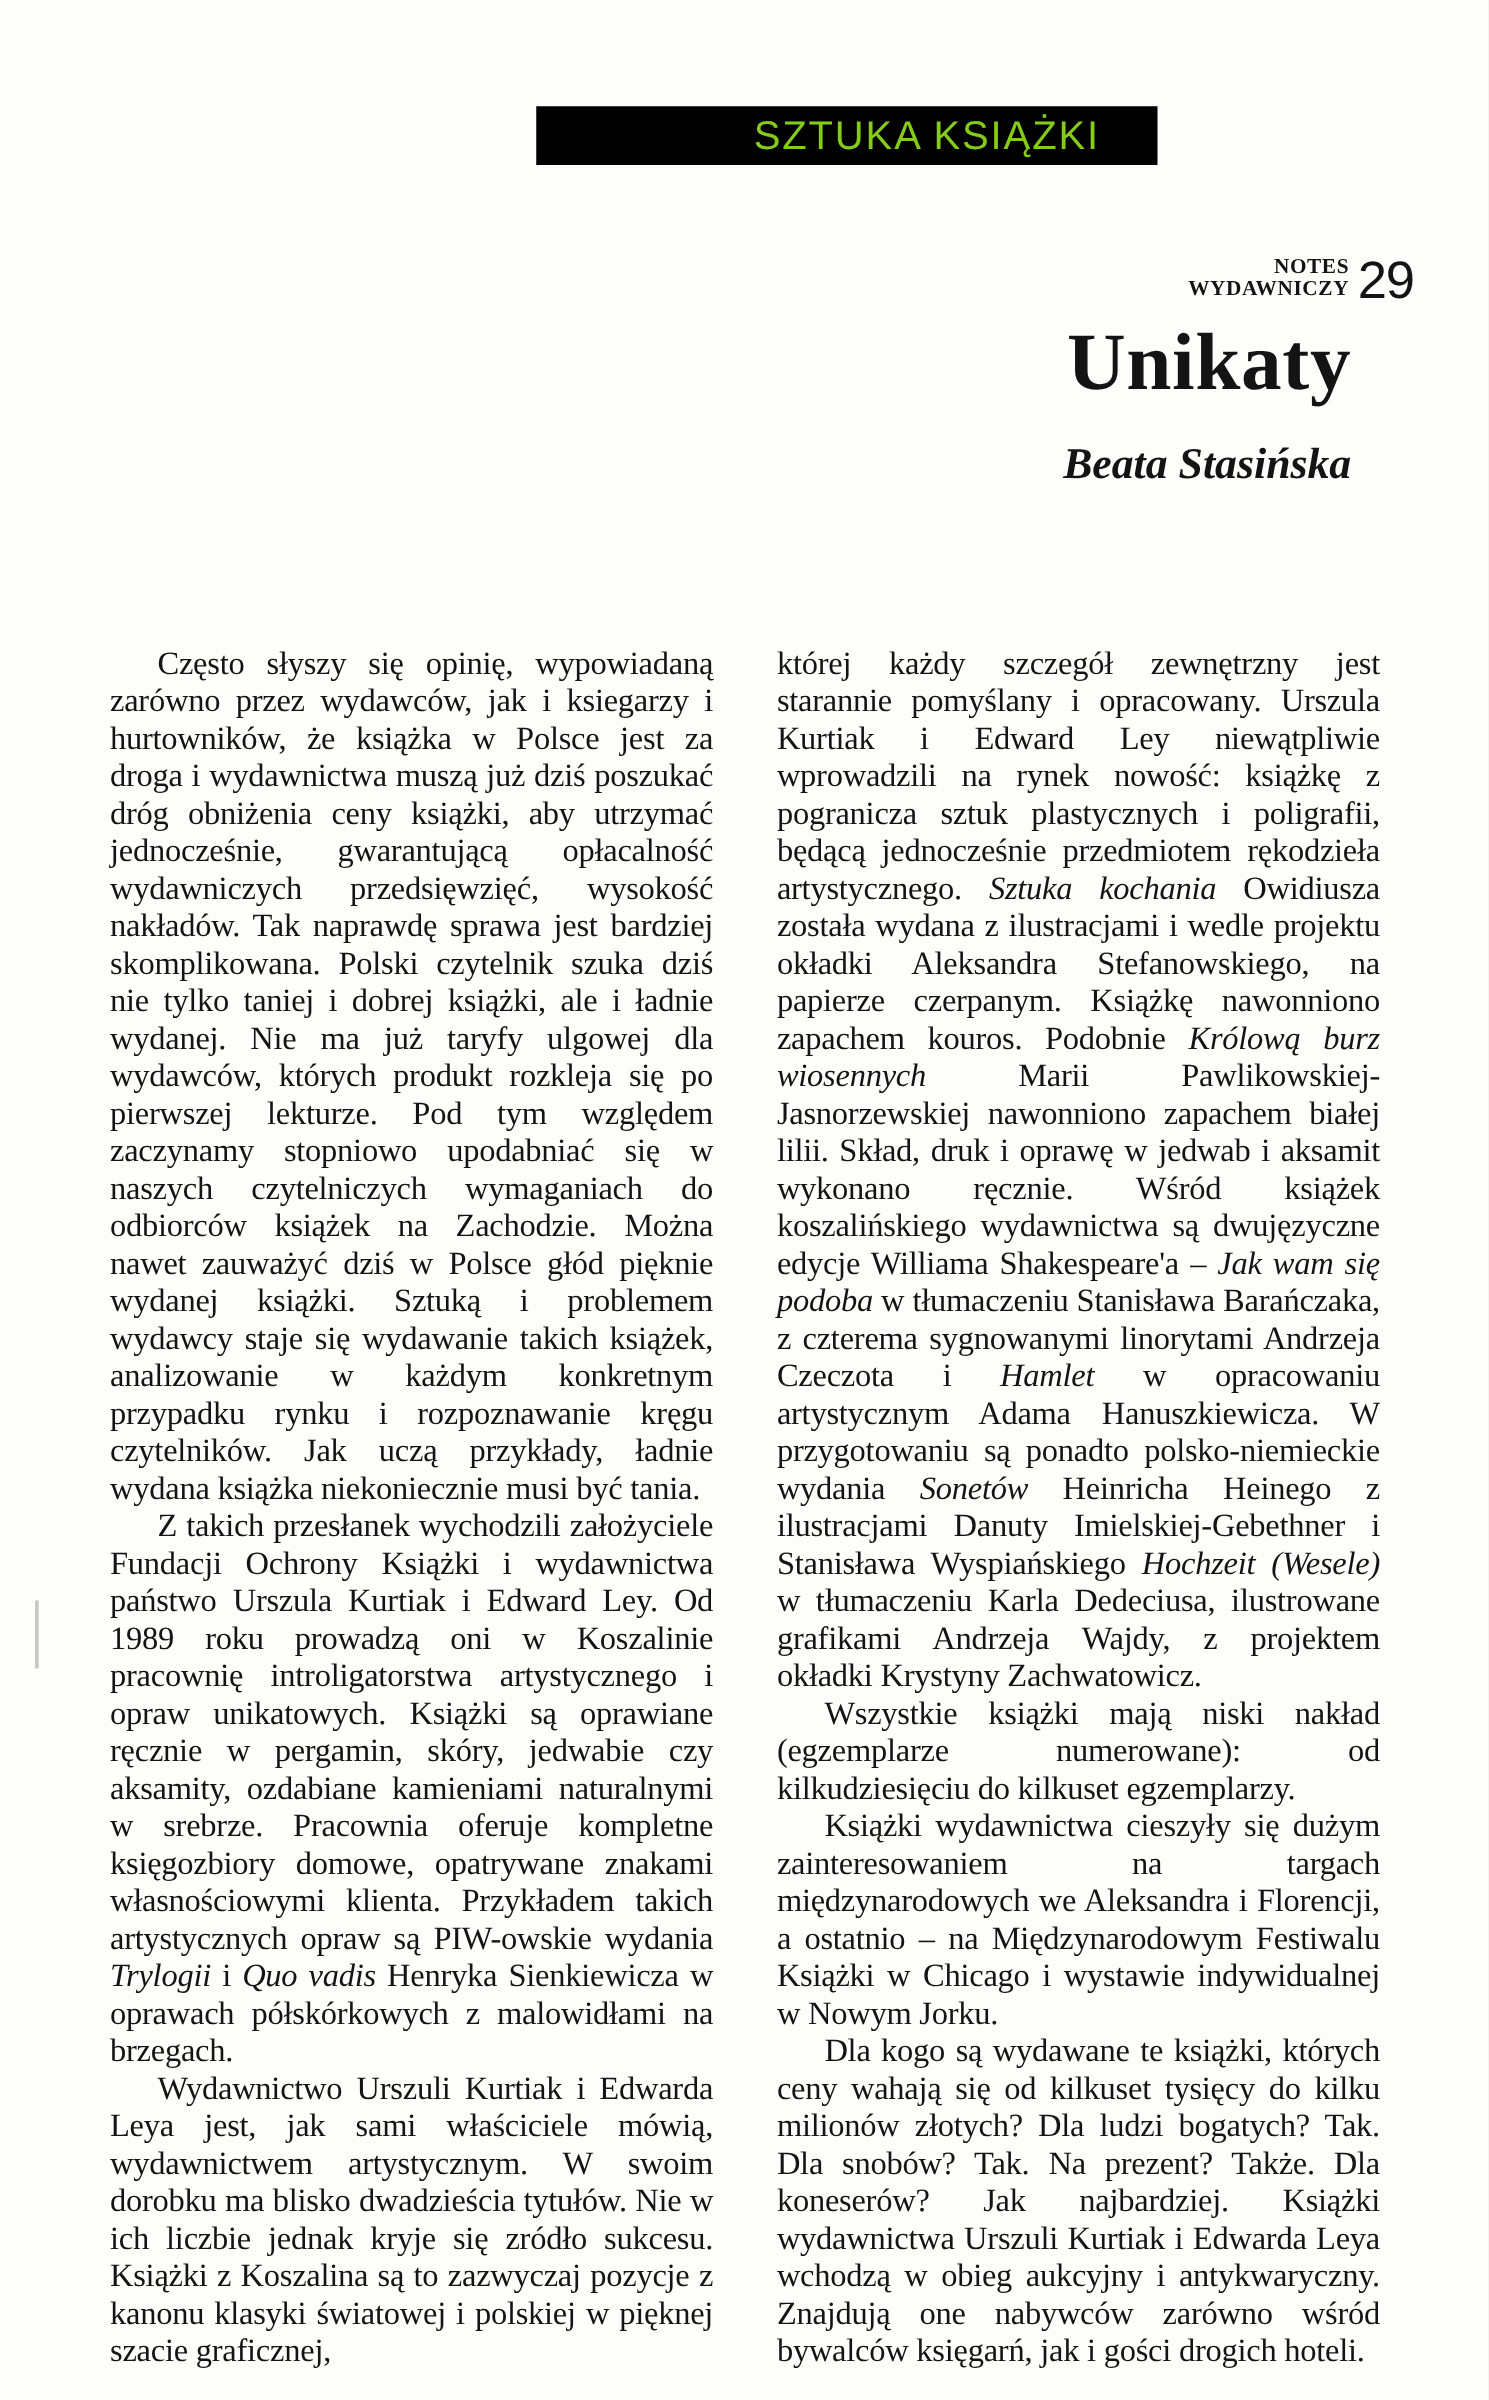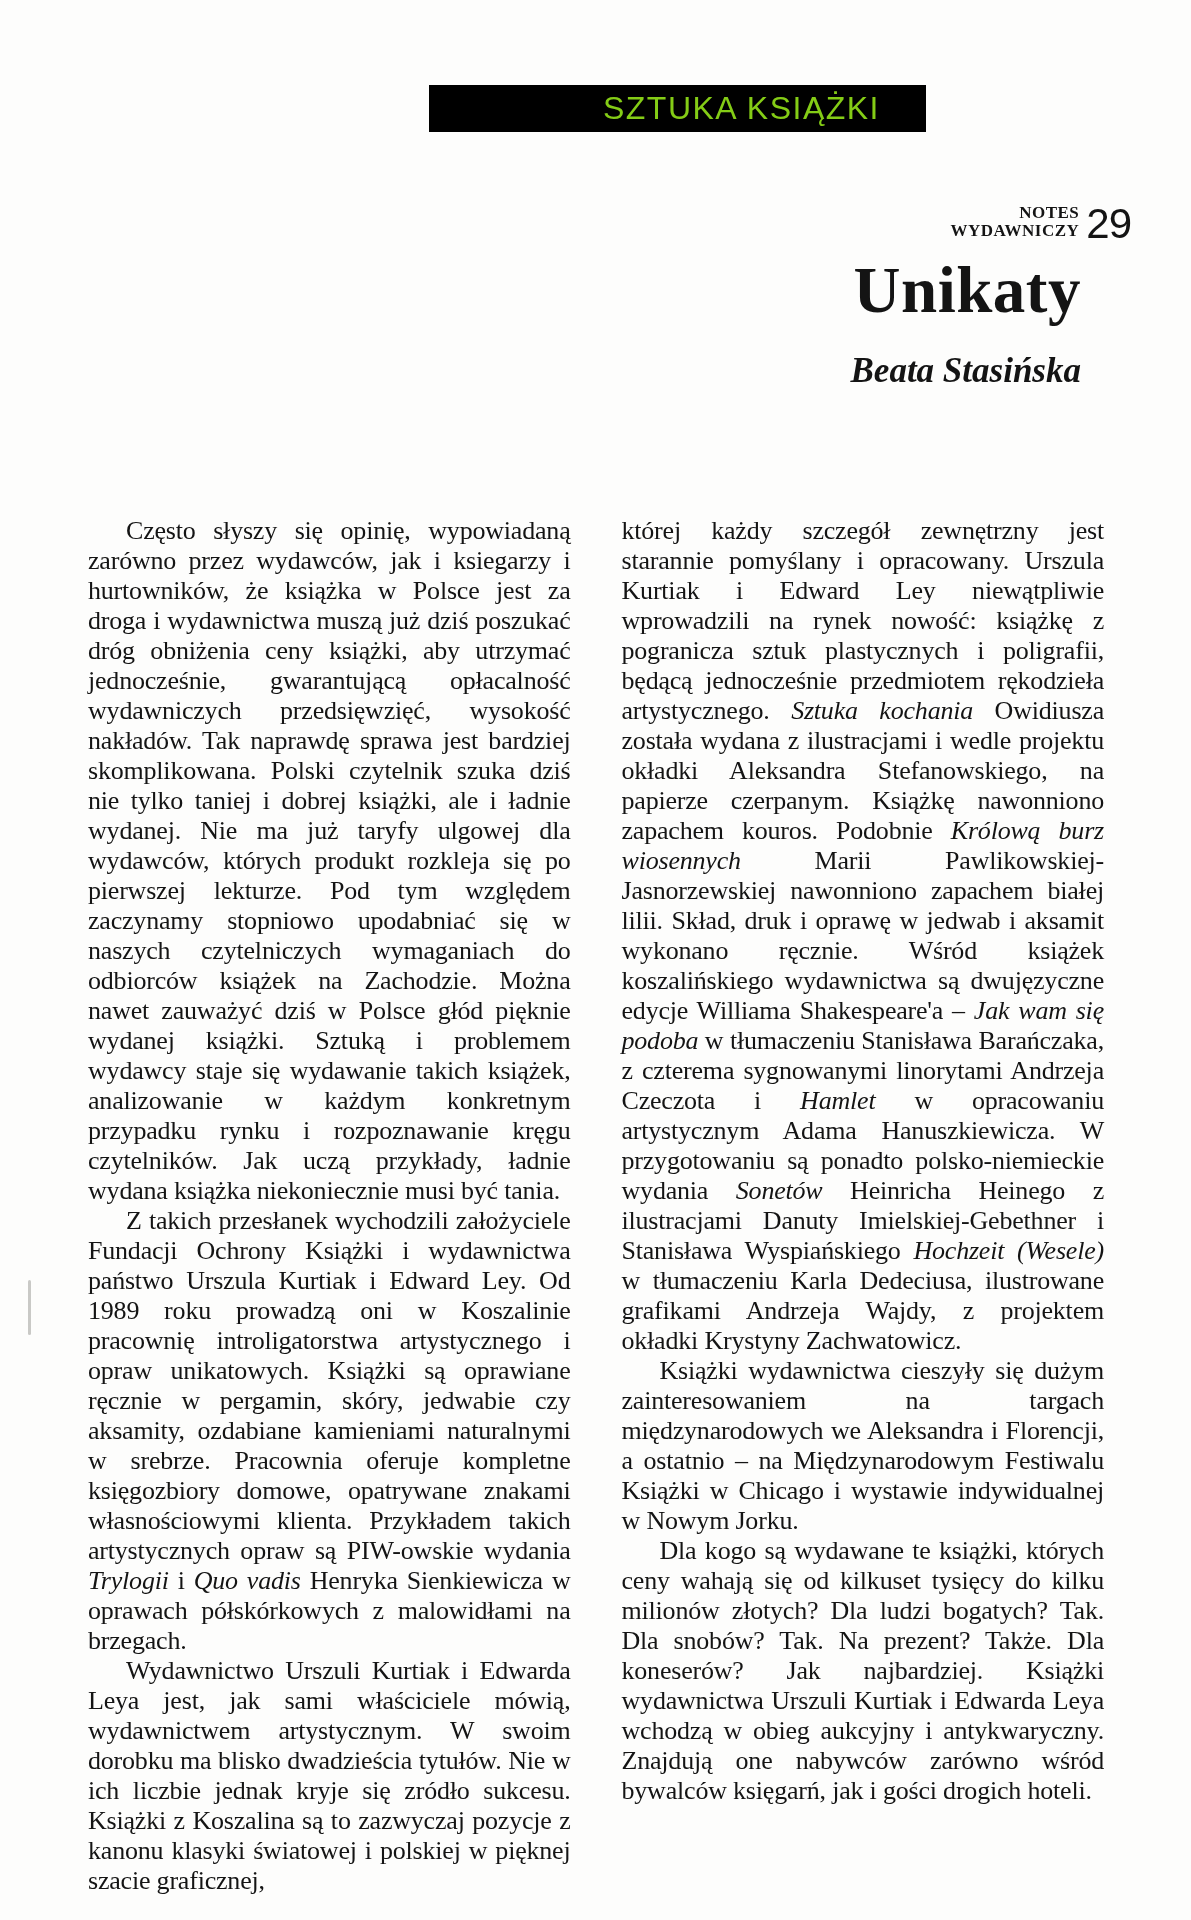--- a/index.html
+++ b/index.html
@@ -83,20 +83,21 @@
   </div>
 
   <div class="columns">
     <div class="col">
         <p class="para indent"><span class="run">Często słyszy się opinię, wypowiadaną zarówno przez wydawców, jak i ksiegarzy i hurtowników, że książka w Polsce jest za droga i wydawnictwa muszą już dziś poszukać dróg obniżenia ceny książki, aby utrzymać jednocześnie, gwarantującą opłacalność wydawniczych przedsięwzięć, wysokość nakładów. Tak naprawdę sprawa jest bardziej skomplikowana. Polski czytelnik szuka dziś nie tylko taniej i dobrej książki, ale i ładnie wydanej. Nie ma już taryfy ulgowej dla wydawców, których produkt rozkleja się po pierwszej lekturze. Pod tym względem zaczynamy stopniowo upodabniać się w naszych czytelniczych wymaganiach do odbiorców książek na Zachodzie. Można nawet zauważyć dziś w Polsce głód pięknie wydanej książki. Sztuką i problemem wydawcy staje się wydawanie takich książek, analizowanie w każdym konkretnym przypadku rynku i rozpoznawanie kręgu czytelników. Jak uczą przykłady, ładnie wydana książka niekoniecznie musi być tania.</span></p>
         <p class="para indent"><span class="run">Z takich przesłanek wychodzili założyciele Fundacji Ochrony Książki i wydawnictwa państwo Urszula Kurtiak i Edward Ley. Od 1989 roku prowadzą oni w Koszalinie pracownię introligatorstwa artystycznego i opraw unikatowych. Książki są oprawiane ręcznie w pergamin, skóry, jedwabie czy aksamity, ozdabiane kamieniami naturalnymi w srebrze. Pracownia oferuje kompletne księgozbiory domowe, opatrywane znakami własnościowymi klienta. Przykładem takich artystycznych opraw są PIW-owskie wydania </span><span class="run it">Trylogii</span><span class="run"> i </span><span class="run it">Quo vadis</span><span class="run"> Henryka Sienkiewicza w oprawach półskórkowych z malowidłami na brzegach.</span></p>
         <p class="para indent"><span class="run">Wydawnictwo Urszuli Kurtiak i Edwarda Leya jest, jak sami właściciele mówią, wydawnictwem artystycznym. W swoim dorobku ma blisko dwadzieścia tytułów. Nie w ich liczbie jednak kryje się zródło sukcesu. Książki z Koszalina są to zazwyczaj pozycje z kanonu klasyki światowej i polskiej w pięknej szacie graficznej,</span></p>
       </div>
     <div class="col">
         <p class="para"><span class="run">której każdy szczegół zewnętrzny jest starannie pomyślany i opracowany. Urszula Kurtiak i Edward Ley niewątpliwie wprowadzili na rynek nowość: książkę z pogranicza sztuk plastycznych i poligrafii, będącą jednocześnie przedmiotem rękodzieła artystycznego. </span><span class="run it">Sztuka kochania</span><span class="run"> Owidiusza została wydana z ilustracjami i wedle projektu okładki Aleksandra Stefanowskiego, na papierze czerpanym. Książkę nawonniono zapachem kouros. Podobnie </span><span class="run it">Królową burz wiosennych</span><span class="run"> Marii Pawlikowskiej-Jasnorzewskiej nawonniono zapachem białej lilii. Skład, druk i oprawę w jedwab i aksamit wykonano ręcznie. Wśród książek koszalińskiego wydawnictwa są dwujęzyczne edycje Williama Shakespeare'a – </span><span class="run it">Jak wam się podoba</span><span class="run"> w tłumaczeniu Stanisława Barańczaka, z czterema sygnowanymi linorytami Andrzeja Czeczota i </span><span class="run it">Hamlet</span><span class="run"> w opracowaniu artystycznym Adama Hanuszkiewicza. W przygotowaniu są ponadto polsko-niemieckie wydania </span><span class="run it">Sonetów</span><span class="run"> Heinricha Heinego z ilustracjami Danuty Imielskiej-Gebethner i Stanisława Wyspiańskiego </span><span class="run it">Hochzeit (Wesele)</span><span class="run"> w tłumaczeniu Karla Dedeciusa, ilustrowane grafikami Andrzeja Wajdy, z projektem okładki Krystyny Zachwatowicz.</span></p>
+        <p class="para indent"><span class="run">Wszystkie książki mają niski nakład (egzemplarze numerowane): od kilkudziesięciu do kilkuset egzemplarzy.</span></p>
         <p class="para indent"><span class="run">Książki wydawnictwa cieszyły się dużym zainteresowaniem na targach międzynarodowych we Aleksandra i Florencji, a ostatnio – na Międzynarodowym Festiwalu Książki w Chicago i wystawie indywidualnej w Nowym Jorku.</span></p>
         <p class="para indent"><span class="run">Dla kogo są wydawane te książki, których ceny wahają się od kilkuset tysięcy do kilku milionów złotych? Dla ludzi bogatych? Tak. Dla snobów? Tak. Na prezent? Także. Dla koneserów? Jak najbardziej. Książki wydawnictwa Urszuli Kurtiak i Edwarda Leya wchodzą w obieg aukcyjny i antykwaryczny. Znajdują one nabywców zarówno wśród bywalców księgarń, jak i gości drogich hoteli.</span></p>
       </div>
   </div>
 
   <div class="scan-artifact"></div>
 
 </div>
 
 </body></html>

